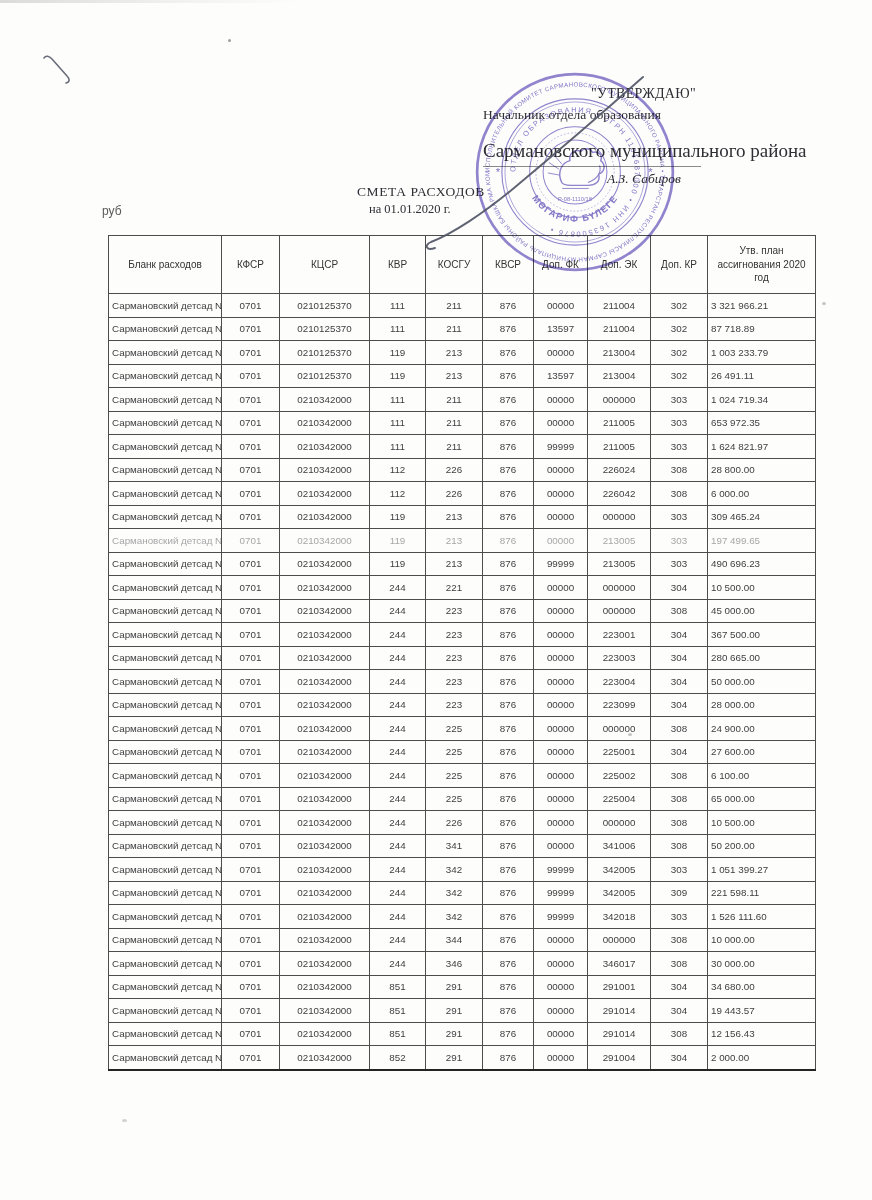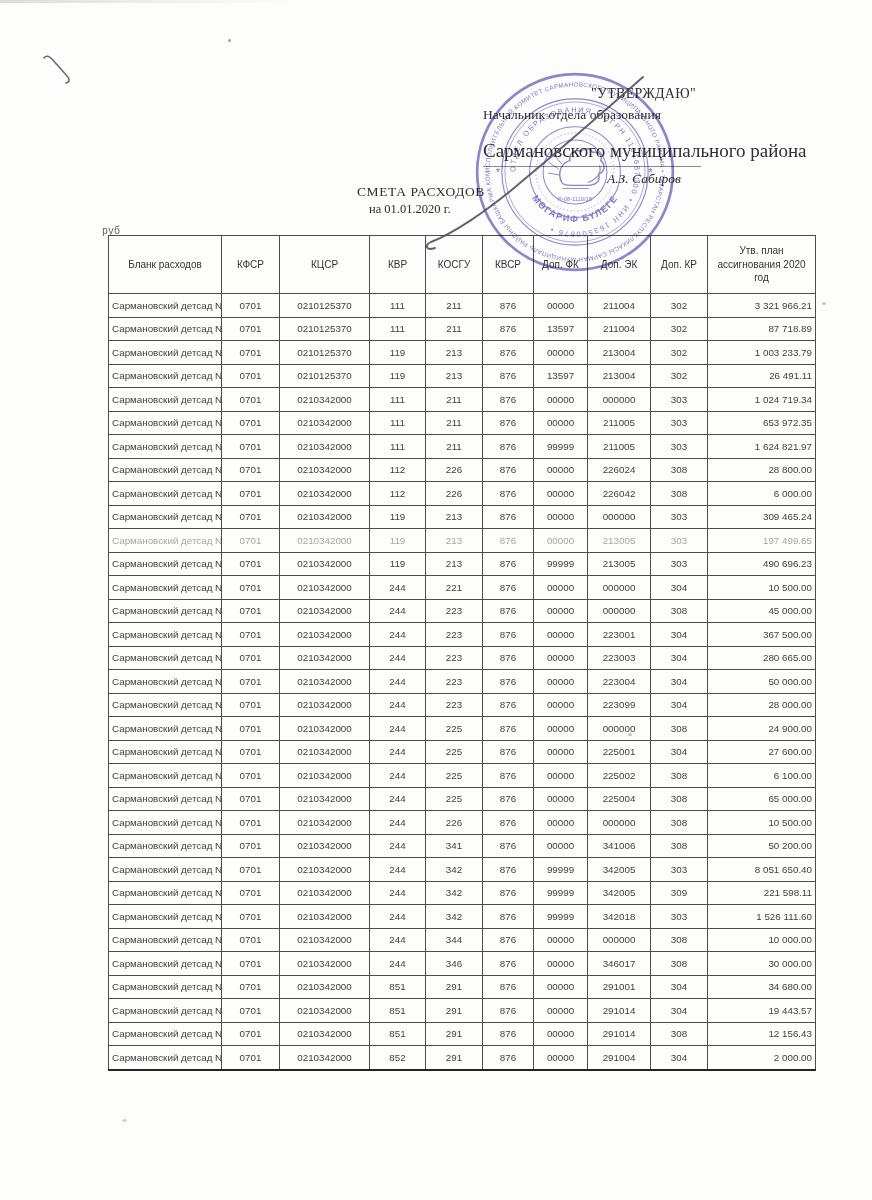--- a/index.html
+++ b/index.html
@@ -9,31 +9,31 @@
         background:linear-gradient(90deg,#b9b9b9,#e6e6e6 60%,transparent);opacity:.5;}
   .abs{position:absolute;white-space:nowrap;}
   .serif{font-family:"Liberation Serif",serif;color:#2e2e34;}
   .l-approve{left:591px;top:86px;font-size:14px;letter-spacing:.3px;}
   .l-head1{left:483px;top:107px;font-size:13.5px;}
   .l-head2{left:483px;top:140px;font-size:19px;}
   .sig-line{left:483px;top:166px;width:218px;border-top:1px solid #8a8a8a;height:0;}
   .l-name{left:607px;top:171px;font-size:13.5px;font-style:italic;}
   .l-title1{left:357px;top:184px;font-size:13.5px;letter-spacing:.6px;}
   .l-title2{left:369px;top:202px;font-size:12.5px;}
-  .l-rub{left:102px;top:226px;font-size:10px;color:#5a5a5a;font-family:Liberation Mono, monospace;}
+  .l-rub{left:102px;top:204px;font-size:12px;color:#5a5a5a;}
   
   table.sheet{position:absolute;left:108px;top:235px;width:707px;border-collapse:collapse;
         table-layout:fixed;z-index:1;}
   table.sheet th,table.sheet td{border:1px solid #4c4c4c;color:#3e3e40;overflow:hidden;}
   table.sheet th{height:53px;font-size:10px;font-weight:normal;color:#333;
         vertical-align:middle;padding:2px 3px;white-space:normal;line-height:1.35;}
   table.sheet td{height:22.5px;font-size:9.8px;padding:0 3px;white-space:nowrap;}
   td.c-left{text-align:left;}
   td.c-mid{text-align:center;}
-  td.c-right{text-align:right;padding-right:4px;}
+  td.c-right{text-align:left;padding-right:4px;}
   table.sheet{border:1.5px solid #3a3a3a;}
   table.sheet tr:last-child td{border-bottom:2.5px solid #242424;}
   tr.faint td{color:#a6a6a8;}
   
   .stamp{position:absolute;left:472px;top:69px;width:206px;height:206px;z-index:5;
         mix-blend-mode:multiply;filter:blur(.35px);opacity:.88;}
   .overlay{position:absolute;left:0;top:0;width:872px;height:1200px;z-index:7;pointer-events:none;}
   .speck{position:absolute;background:#6d6d6d;border-radius:50%;opacity:.65;}
 </style>
 </head>
@@ -414,21 +414,21 @@
         <tr>
           <td class="c-left">Сармановский детсад N1</td>
           <td class="c-mid">0701</td>
           <td class="c-mid">0210342000</td>
           <td class="c-mid">244</td>
           <td class="c-mid">342</td>
           <td class="c-mid">876</td>
           <td class="c-mid">99999</td>
           <td class="c-mid">342005</td>
           <td class="c-mid">303</td>
-          <td class="c-right">8 051 650.40</td>
+          <td class="c-right">1 051 399.27</td>
         </tr>
         <tr>
           <td class="c-left">Сармановский детсад N1</td>
           <td class="c-mid">0701</td>
           <td class="c-mid">0210342000</td>
           <td class="c-mid">244</td>
           <td class="c-mid">342</td>
           <td class="c-mid">876</td>
           <td class="c-mid">99999</td>
           <td class="c-mid">342005</td>

